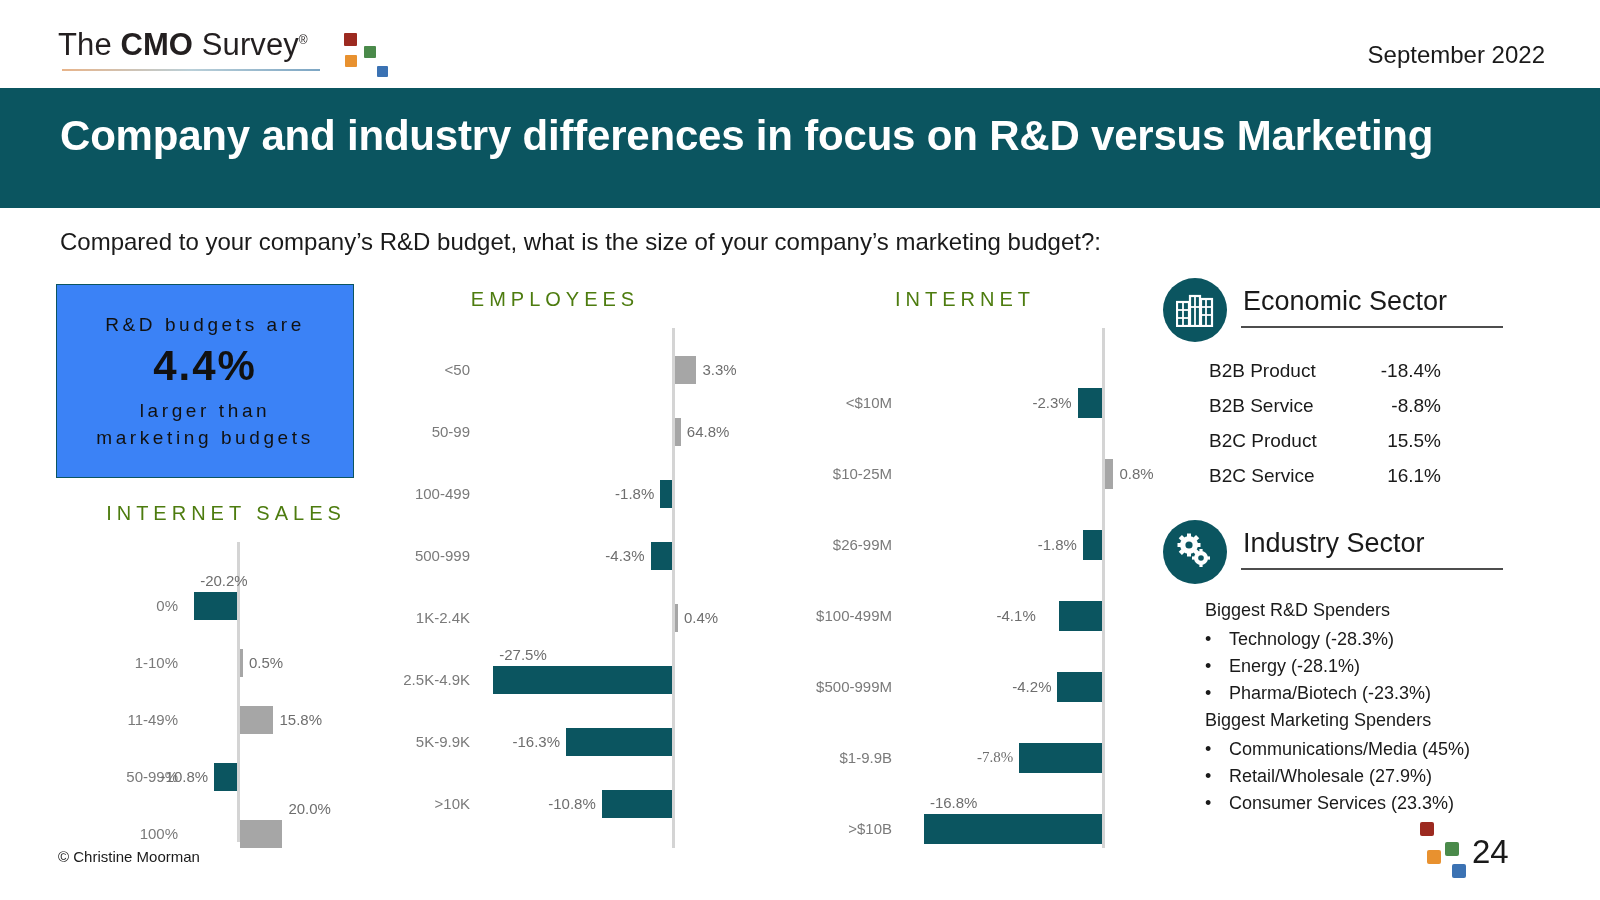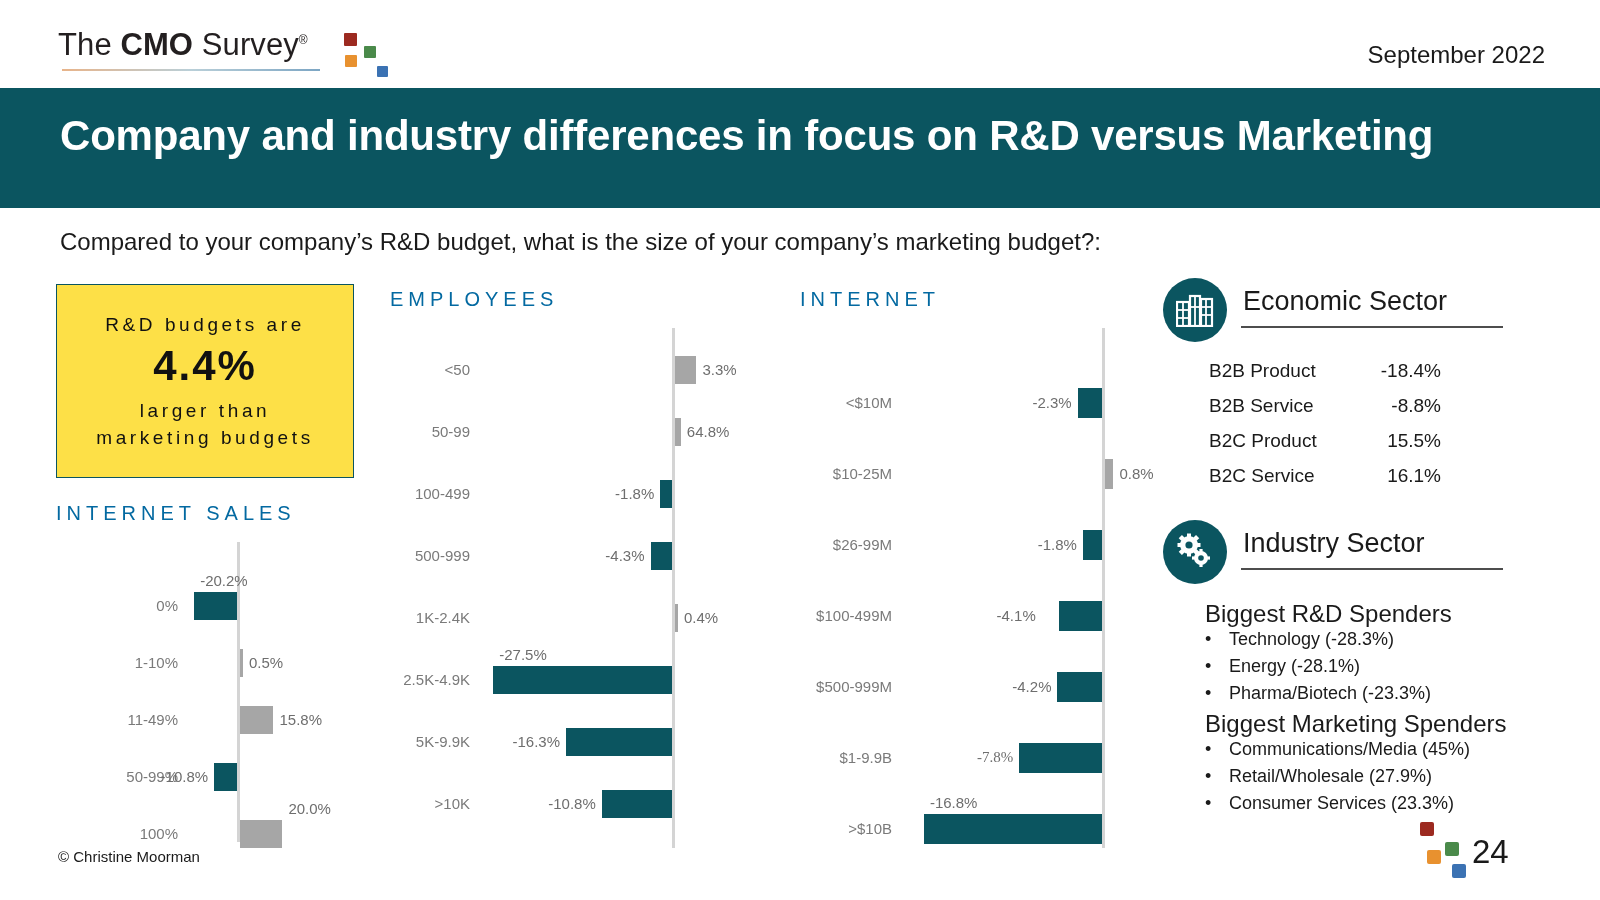--- a/index.html
+++ b/index.html
@@ -30,34 +30,34 @@
   
   .band { position: absolute; left: 0; top: 88px; width: 1600px; height: 120px; background: #0b5560; }
   .band-title { position: absolute; left: 60px; top: 112px; font-size: 42px; color: #fff;
                 font-weight: bold; letter-spacing: -.2px; white-space: nowrap; }
 
   
   .question { position: absolute; left: 60px; top: 228px; font-size: 24px; color: #1a1a1a; }
 
   
   .callout { position: absolute; left: 56px; top: 284px; width: 298px; height: 194px;
-             border: 1.5px solid #0b5560; background: #fde047; }
+             border: 1.5px solid #0b5560; background: #3b82f6; }
   .callout-top, .callout-b1, .callout-b2 {
     text-align: center; color: #111; font-size: 19px; letter-spacing: 3.6px;
   }
   .callout-top { margin-top: 29px; }
   .callout-big { text-align: center; font-size: 42px; font-weight: bold; color: #111;
                  letter-spacing: 2px; margin-top: 6px; }
   .callout-b1 { margin-top: 10px; }
   .callout-b2 { margin-top: 5px; }
 
   
   .chart { position: absolute; }
-  .chart-title { position: absolute; top: 0; width: 100%; text-align: left;
-                 font-size: 20px; color: #0369a1; letter-spacing: 5px; }
+  .chart-title { position: absolute; top: 0; width: 100%; text-align: center;
+                 font-size: 20px; color: #4d7c0f; letter-spacing: 5px; }
   .plot { position: absolute; }
   .axis { position: absolute; width: 3px; background: #d4d4d4; }
   .row { position: absolute; left: 0; width: 100%; }
   .cat { position: absolute; font-size: 15px; color: #7a7a7a; white-space: nowrap;
          text-align: right; }
   .bar { position: absolute; height: 30px; }
   .bar.neg { background: #0b5560; }
   .bar.pos { background: #a6a6a6; }
   .vlab { position: absolute; font-size: 15px; color: #6e6e6e; white-space: nowrap; }
 
@@ -65,21 +65,21 @@
   .panel { position: absolute; }
   .badge { position: absolute; left: 0; top: 0; width: 64px; height: 64px; border-radius: 50%;
            background: #0b5560; display: flex; align-items: center; justify-content: center; }
   .panel-head { position: absolute; left: 80px; top: 8px; font-size: 27px; color: #1a1a1a; }
   .panel-rule { position: absolute; left: 78px; top: 48px; width: 262px; height: 1.5px; background: #4d4d4d; }
 
   .sector-row { position: absolute; left: 46px; width: 300px; font-size: 19px; color: #1a1a1a; }
   .sector-row .nm { position: absolute; left: 0; }
   .sector-row .vl { position: absolute; left: 168px; text-align: right; width: 64px; }
 
-  .ind-head { position: absolute; left: 42px; font-size: 24px; color: #1a1a1a; }
+  .ind-head { position: absolute; left: 42px; font-size: 18px; color: #1a1a1a; }
   .ind-item { position: absolute; left: 42px; font-size: 18px; color: #1a1a1a; white-space: nowrap; }
   .ind-item .bul { position: absolute; left: 0; }
   .ind-item .txt { position: absolute; left: 24px; }
 
   
   .copy { position: absolute; left: 58px; top: 848px; font-size: 15px; color: #1a1a1a; }
   .pagenum { position: absolute; left: 1472px; top: 833px; font-size: 33px; color: #1a1a1a; }
   .fs { position: absolute; border-radius: 2px; }
   .fs-red    { width: 14px; height: 14px; background: #9c2a20; left: 1420px; top: 822px; }
   .fs-green  { width: 14px; height: 14px; background: #4a8a4a; left: 1445px; top: 842px; }

